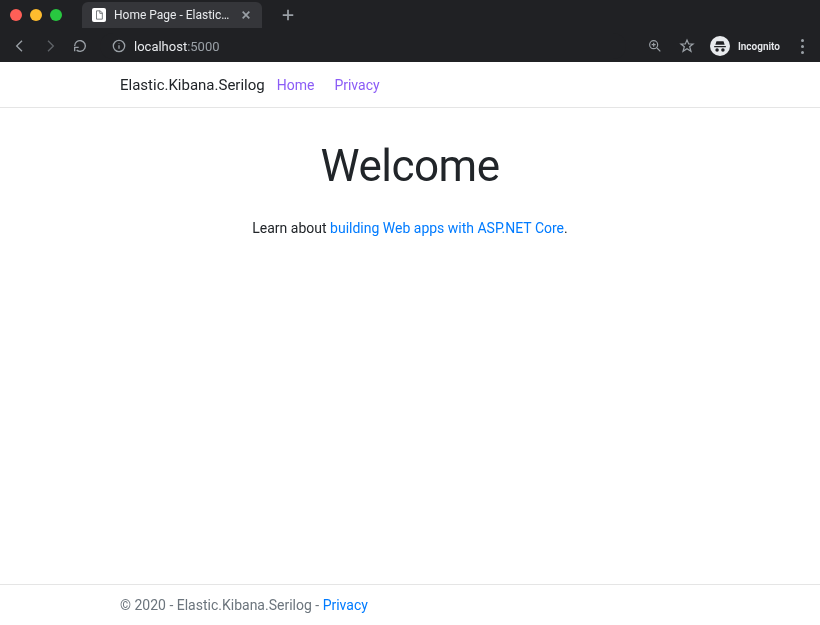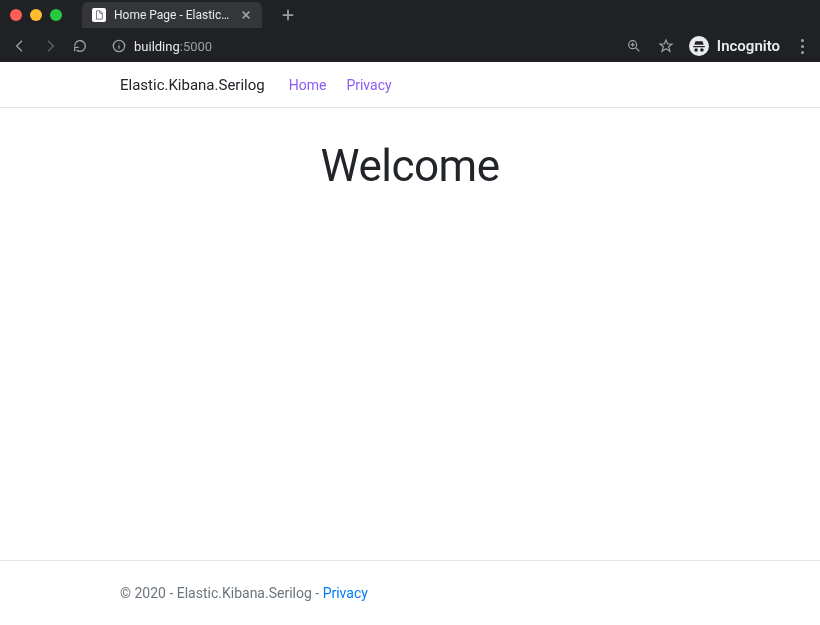--- a/index.html
+++ b/index.html
@@ -96,21 +96,21 @@
     .omnibox .info-icn svg { width:14px; height:14px; stroke:#9aa0a6; fill:none; stroke-width:1.5; }
     .url-host { color:#e8eaed; }
     .url-port { color:#9aa0a6;text-align:center; }
     .toolbar-right {
       display:flex; align-items:center; gap:14px; margin-left: 10px;
     }
     .ticon { width:18px; height:18px; display:flex; align-items:center; justify-content:center; }
     .ticon svg { width:16px; height:16px; stroke:#9aa0a6; stroke-width:1.8; fill:none; }
     .incognito {
       display:flex; align-items:center; gap:8px;
-      color:#e8eaed; font-size:15px; font-weight:600;
+      color:#e8eaed; font-size:10px; font-weight:600;
     }
     .incognito-avatar {
       width:20px; height:20px; border-radius:50%;
       background:#e8eaed; display:flex; align-items:center; justify-content:center;
     }
     .incognito-avatar svg { width:14px; height:14px; fill:#202124; }
     .menu-dots { width:16px; display:flex; flex-direction:column; gap:3px; align-items:center; }
     .menu-dots span { width:3px; height:3px; border-radius:50%; background:#9aa0a6; }
 
     
@@ -124,21 +124,21 @@
       border-bottom: 1px solid #e5e5e5;
       height: 46px;
       display: flex;
       align-items: center;
       padding: 0 120px;
       font-size: 15px;
     }
     .brand {
       color: #212529;
       font-weight: 400;
-      margin-right: 24px;
+      margin-right: 12px;
     }
     .navlink {
       color: #8b5cf6;
       margin-right: 20px;
       font-size: 14px;
     }
     .main {
       flex: 1;
       display: flex;
       flex-direction: column;
@@ -152,21 +152,21 @@
       margin-bottom: 28px;
       letter-spacing: -0.5px;
     }
     .subtext {
       font-size: 14px;
       color: #212529;
     }
     .subtext a { color: #007bff; text-decoration: none; }
     .footer {
       border-top: 1px solid #e5e5e5;
-      padding: 24px 120px;
+      padding: 12px 120px;
       font-size: 14px;
       color: #6c757d;
     }
     .footer a { color: #007bff; text-decoration: none; }
   </style>
 </head>
 <body>
 
 <div class="chrome-top">
   <div class="tab-strip">
@@ -211,21 +211,21 @@
           <path d="M4 12a8 8 0 1 1 3 6.2M4 20v-6h6"></path>
         </svg>
     </div>
     <div class="omnibox">
       <span class="info-icn">
         <svg viewBox="0 0 16 16">
             <circle cx="8" cy="8" r="6.5"></circle>
             <path d="M8 7v4M8 4.5v.5"></path>
           </svg>
       </span>
-      <span><span class="url-host">building</span><span class="url-port">:5000</span></span>
+      <span><span class="url-host">localhost</span><span class="url-port">:5000</span></span>
     </div>
     <div class="toolbar-right">
       <div class="ticon">
         <svg viewBox="0 0 24 24">
             <circle cx="10" cy="10" r="6"></circle>
             <path d="M15 15l5 5M7 10h6M10 7v6"></path>
           </svg>
       </div>
       <div class="ticon">
         <svg viewBox="0 0 24 24">
@@ -250,17 +250,20 @@
 </div>
 
 <div class="page">
   <div class="navbar">
     <span class="brand">Elastic.Kibana.Serilog</span>
     <span class="navlink">Home</span>
     <span class="navlink">Privacy</span>
   </div>
   <div class="main">
     <div class="welcome">Welcome</div>
+    <div class="subtext">
+      <span>Learn about </span><a href="#">building Web apps with ASP.NET Core</a><span>.</span>
+    </div>
   </div>
   <div class="footer">
     <span>© 2020 - Elastic.Kibana.Serilog - </span><a href="#">Privacy</a>
   </div>
 </div>
 
 </body></html>

